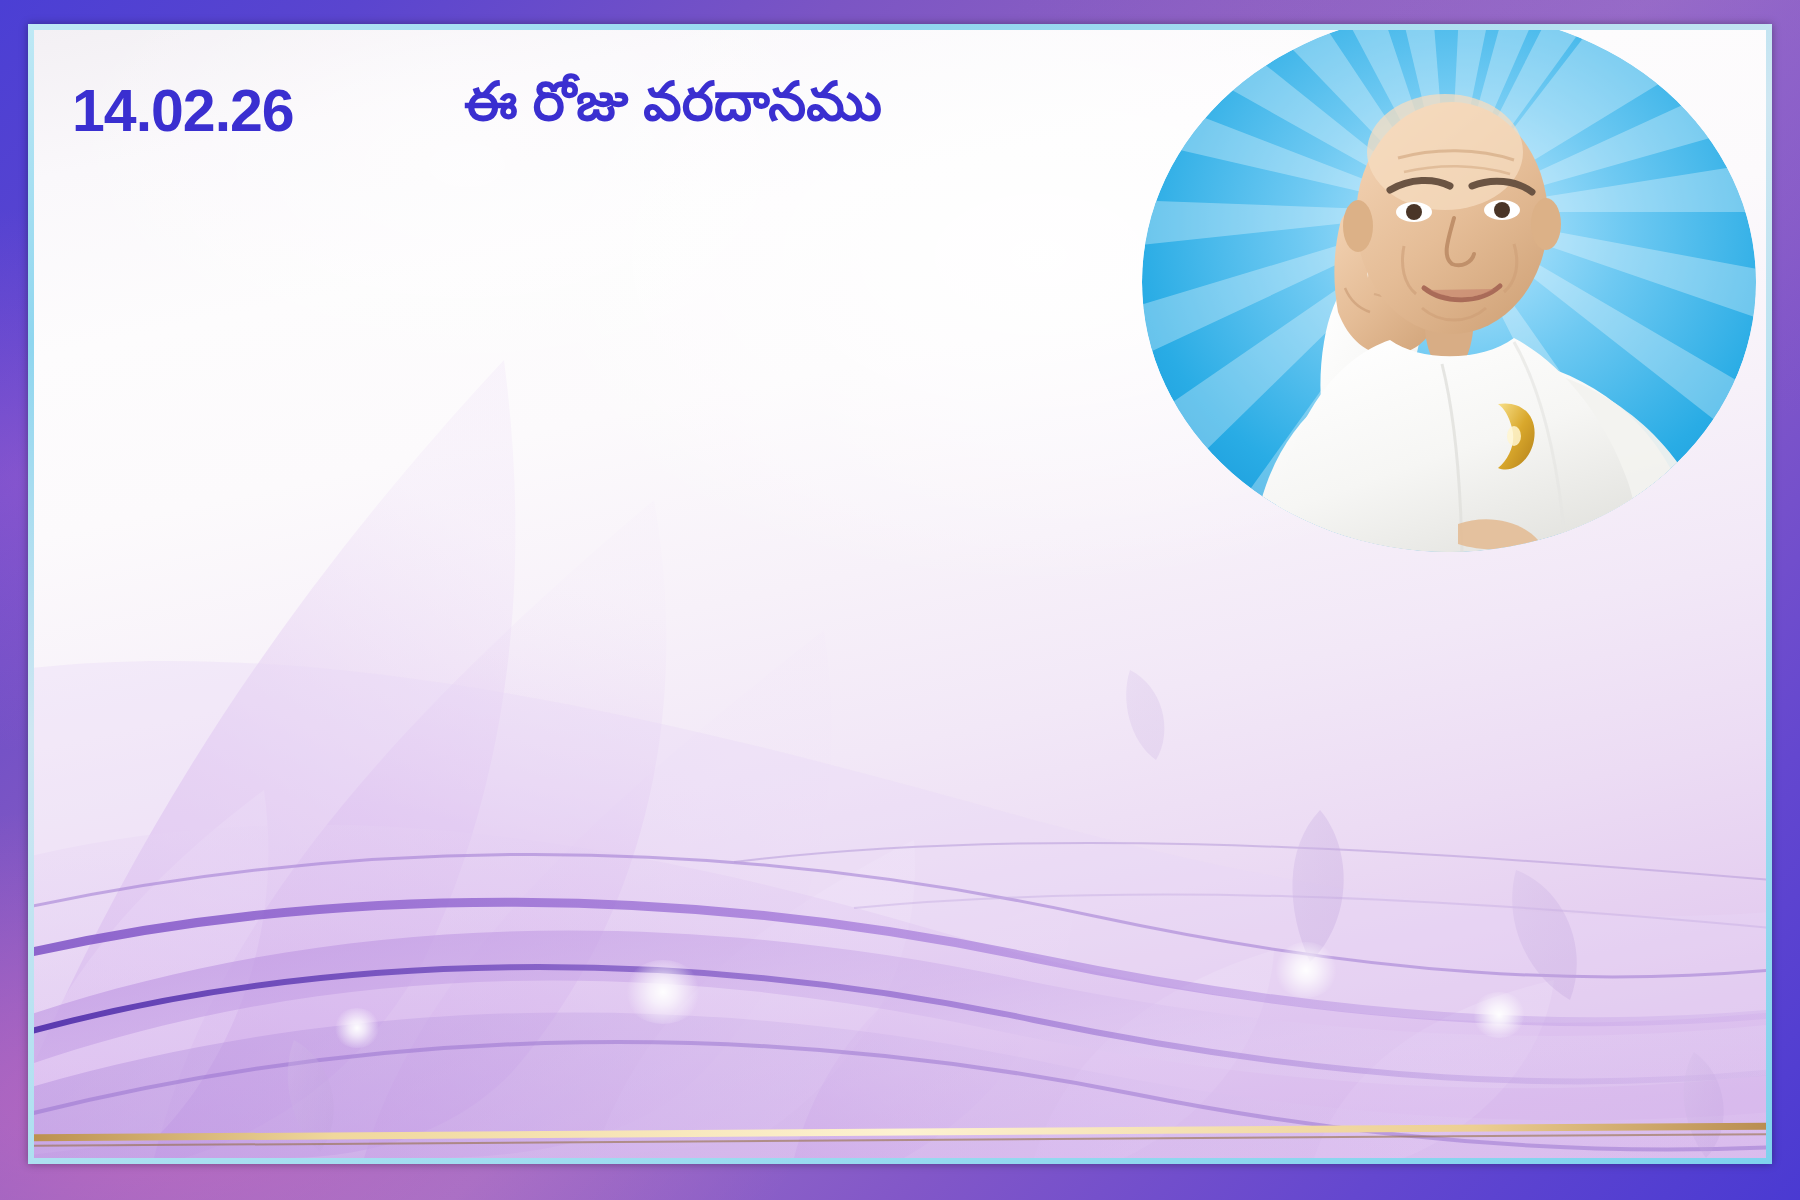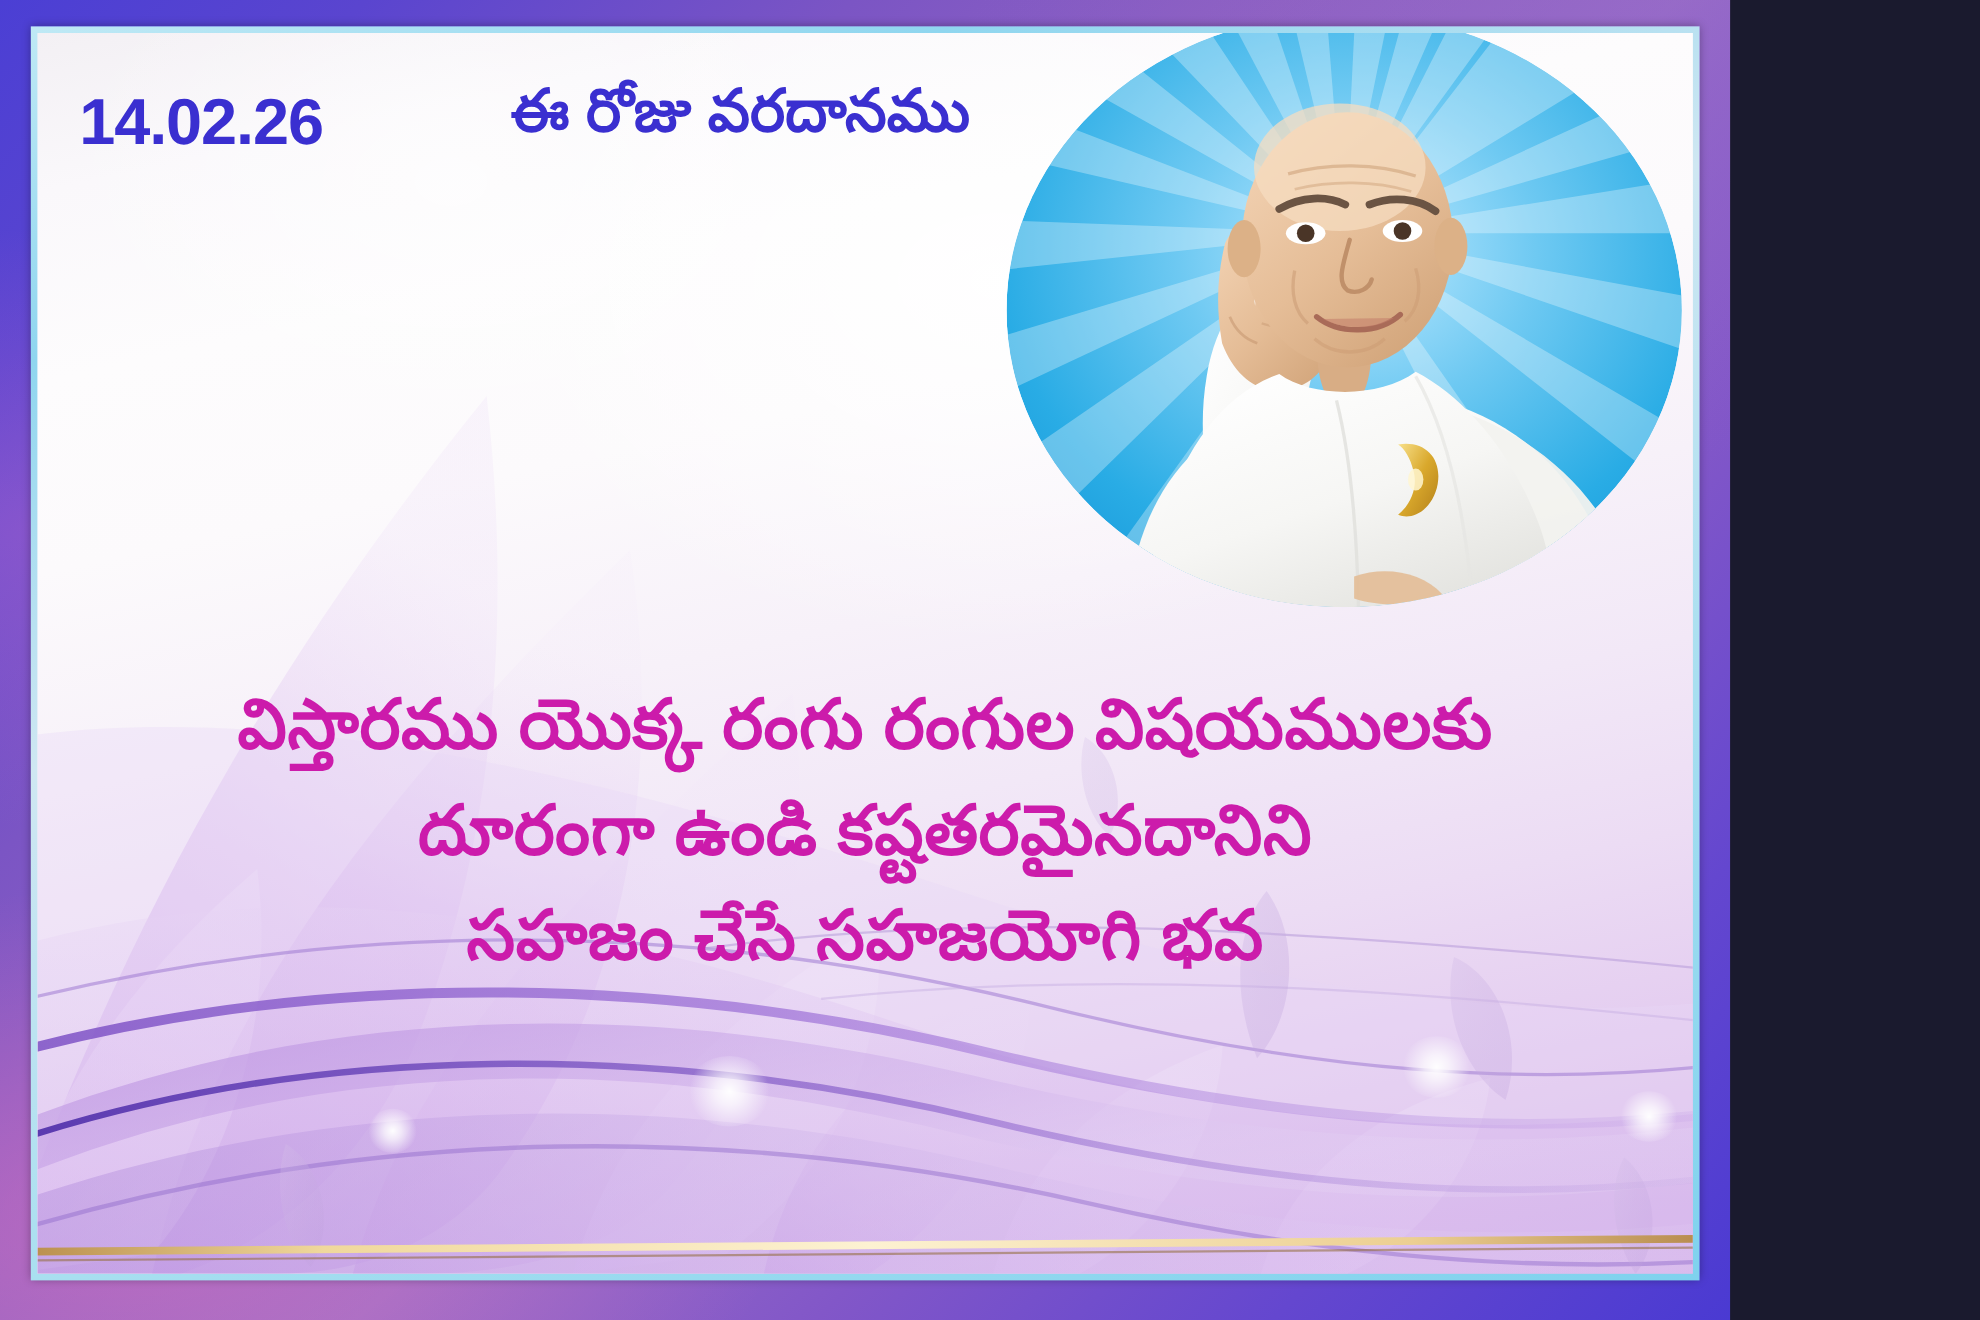--- a/index.html
+++ b/index.html
@@ -1,20 +1,20 @@
 <!DOCTYPE html>
 <html><head>
 <meta charset="utf-8">
 <style>
   html,body{margin:0;padding:0;background:#1a1a2e;}
   *{box-sizing:border-box;}
 
   #stage{
     position:relative;
-    width:1573px;height:1200px;
+    width:1800px;height:1200px;
     overflow:hidden;
     font-family:"Liberation Sans","DejaVu Sans",sans-serif;
   }
 
   
   .frame-outer{
     position:absolute;inset:0;
     background:
       linear-gradient(135deg,
         #4b3fd4 0%,
@@ -352,20 +352,15 @@
           <path d="M372 330 C 396 372 416 440 424 540" fill="none" stroke="#e6e6e2" stroke-width="3" opacity="0.7"></path>
 
           <path d="M356 392 C 380 388 396 404 392 428 C 388 450 370 462 356 456 C 368 446 374 430 370 416 C 367 404 362 396 356 392 Z" fill="url(#goldpin)"></path>
           <ellipse cx="372" cy="424" rx="7" ry="10" fill="#fff6d0" opacity="0.85"></ellipse>
 
           <path d="M316 512 C 344 502 378 508 396 528 C 382 540 340 540 316 532 Z" fill="#e3bc96" opacity="0.9"></path>
         </g>
       </svg>
     </div>
 
-    <div class="body-text">
-      <span class="ln">విస్తారము యొక్క రంగు రంగుల విషయములకు</span>
-      <span class="ln">దూరంగా ఉండి కష్టతరమైనదానిని</span>
-      <span class="ln">సహజం చేసే సహజయోగి భవ</span>
-    </div>
 
   </div>
 </div>
 
 </body></html>

